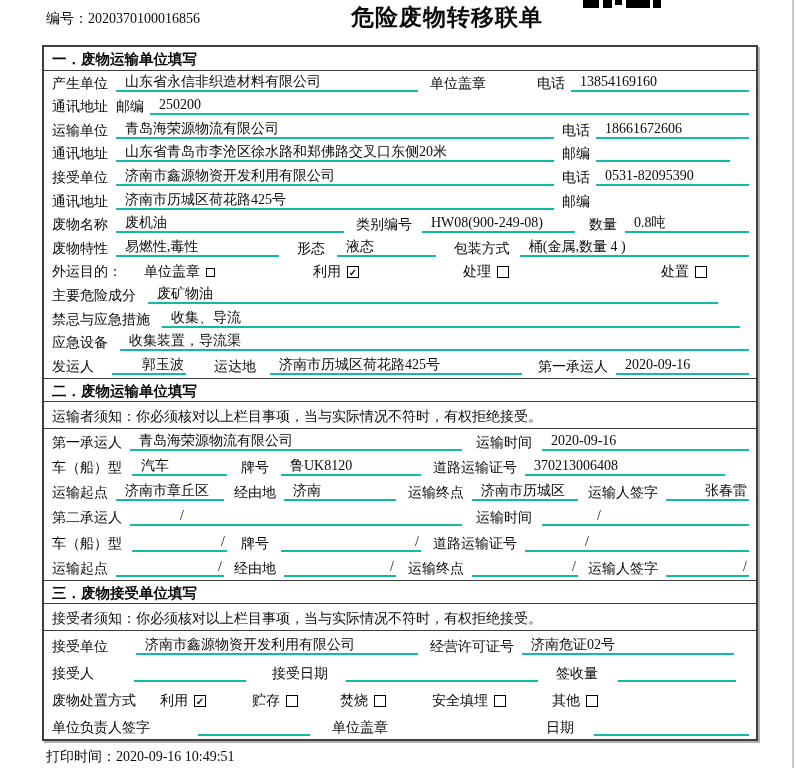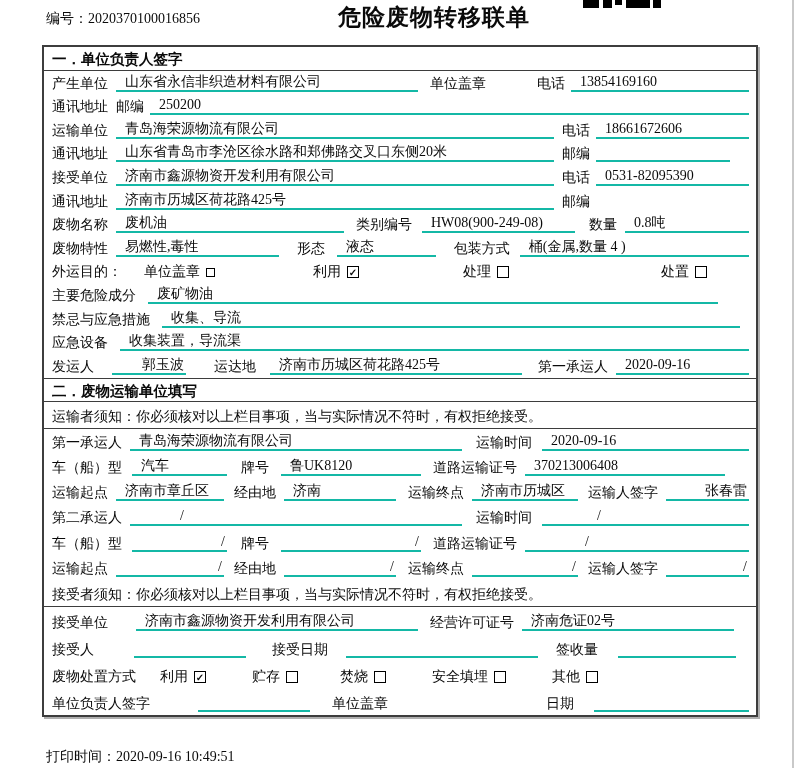--- a/index.html
+++ b/index.html
@@ -8,21 +8,21 @@
     background:#ffffff;
     color:#0a0a0a;
     font-family:"Liberation Serif","DejaVu Serif",serif;
     font-size:14px;
     position:relative;
     overflow:hidden;
   }
   .doc-header { position:relative; height:54px; }
   .serial { position:absolute; left:46px; top:10px; font-size:14px; white-space:nowrap; }
   .doc-title {
-    position:absolute; left:338px; top:2px;
+    position:absolute; left:351px; top:2px;
     font-family:"Liberation Sans","DejaVu Sans",sans-serif;
     font-weight:bold; font-size:23px; letter-spacing:1px; white-space:nowrap;
   }
   .qr-frag { position:absolute; left:583px; top:0; height:8px; display:flex; align-items:flex-start; }
   .qr-frag div { background:#000; }
 
   .form-table {
     position:absolute; left:42px; top:45px; width:716px;
     border:2px solid #3d3d3d;
     box-shadow:2px 2px 0 rgba(110,110,110,.55);
@@ -73,21 +73,21 @@
     <div style="width:16px;height:8px;margin-right:4px"></div>
     <div style="width:9px;height:8px;margin-right:3px"></div>
     <div style="width:7px;height:5px;margin-right:4px"></div>
     <div style="width:24px;height:8px;margin-right:3px"></div>
     <div style="width:8px;height:8px"></div>
   </div>
 </div>
 
 <div class="form-table">
 
-  <div class="sec-header">一．单位负责人签字</div>
+  <div class="sec-header">一．废物运输单位填写</div>
 
   <div class="row r23">
     <span class="lbl">产生单位</span>
     <span class="fill" style="width:302px;margin-left:8px">山东省永信非织造材料有限公司</span>
     <span class="lbl" style="margin-left:12px">单位盖章</span>
     <span class="lbl" style="margin-left:auto;">电话</span>
     <span class="fill" style="width:178px;margin-left:6px">13854169160</span>
   </div>
 
   <div class="row r23">
@@ -230,20 +230,21 @@
     <span class="lbl">运输起点</span>
     <span class="fill c" style="width:108px;margin-left:8px">/</span>
     <span class="lbl" style="margin-left:10px">经由地</span>
     <span class="fill c" style="width:112px;margin-left:8px">/</span>
     <span class="lbl" style="margin-left:12px">运输终点</span>
     <span class="fill c" style="width:106px;margin-left:8px">/</span>
     <span class="lbl" style="margin-left:10px">运输人签字</span>
     <span class="fill flex1 c" style="margin-left:8px">/</span>
   </div>
 
+  <div class="sec-header">三．废物接受单位填写</div>
 
   <div class="row notice-row">
     <span class="lbl">接受者须知：你必须核对以上栏目事项，当与实际情况不符时，有权拒绝接受。</span>
   </div>
 
   <div class="row r27">
     <span class="lbl">接受单位</span>
     <span class="fill" style="width:282px;margin-left:28px">济南市鑫源物资开发利用有限公司</span>
     <span class="lbl" style="margin-left:12px">经营许可证号</span>
     <span class="fill" style="width:212px;margin-left:8px">济南危证02号</span>

